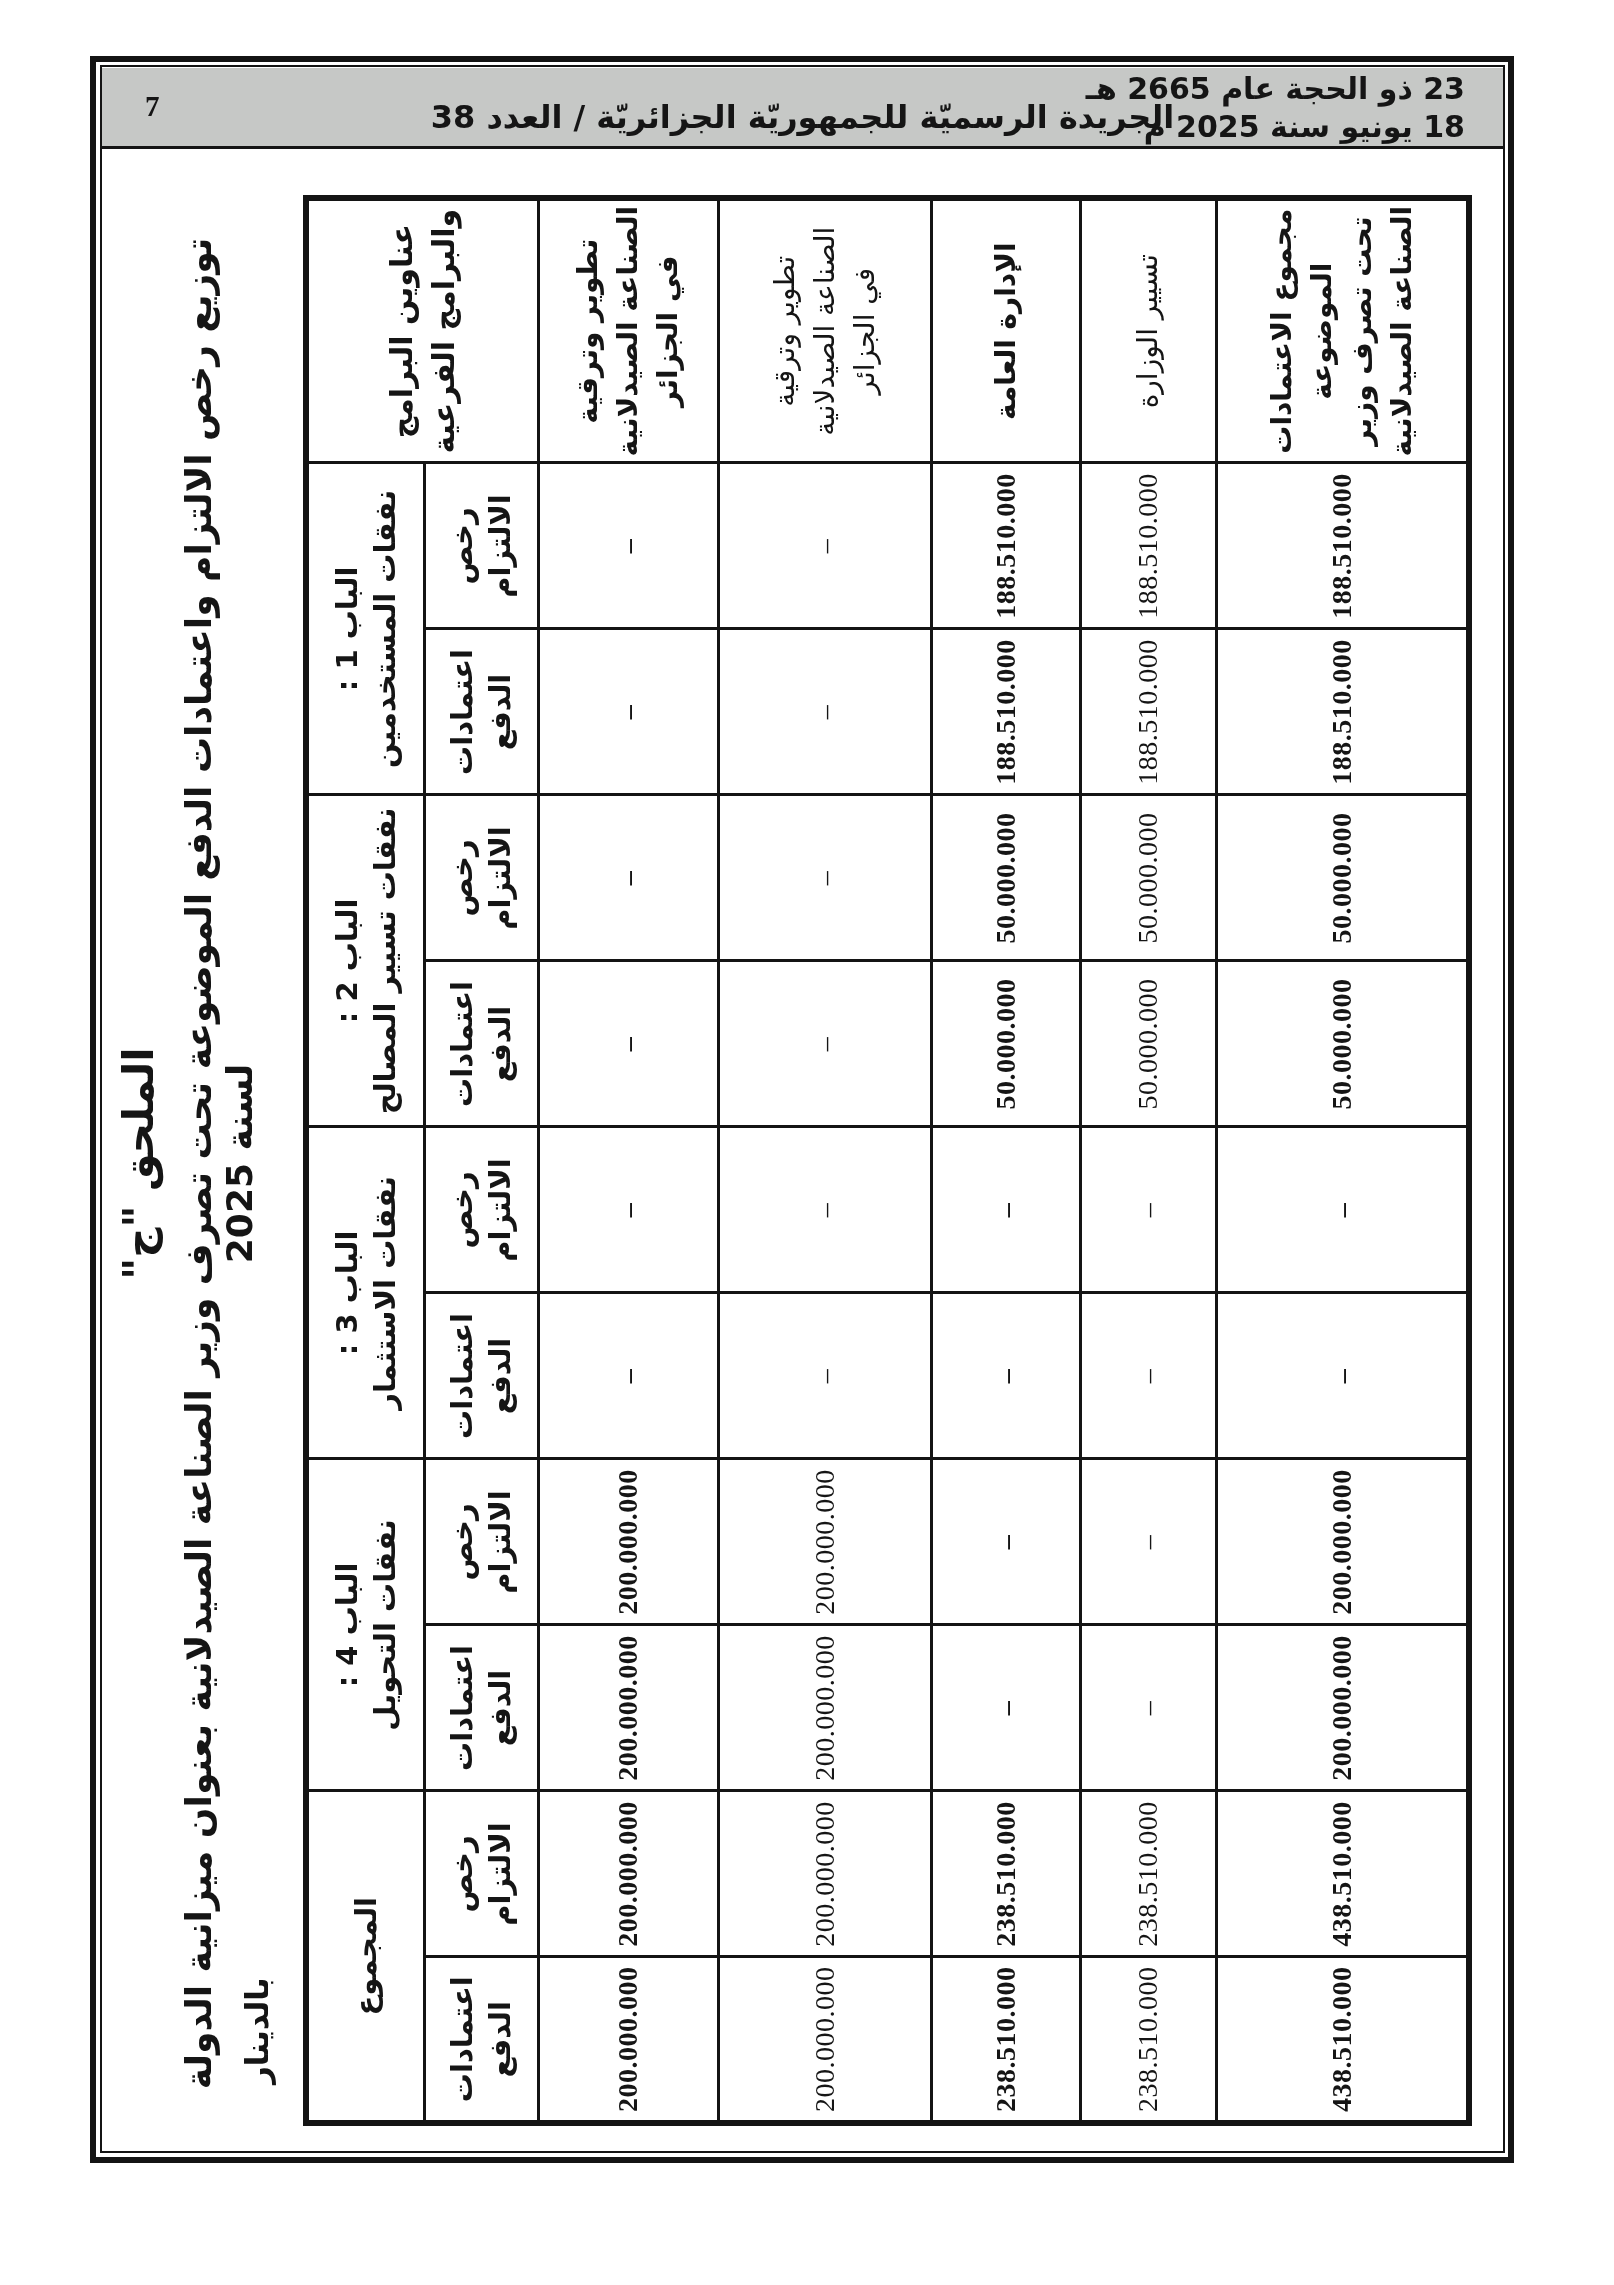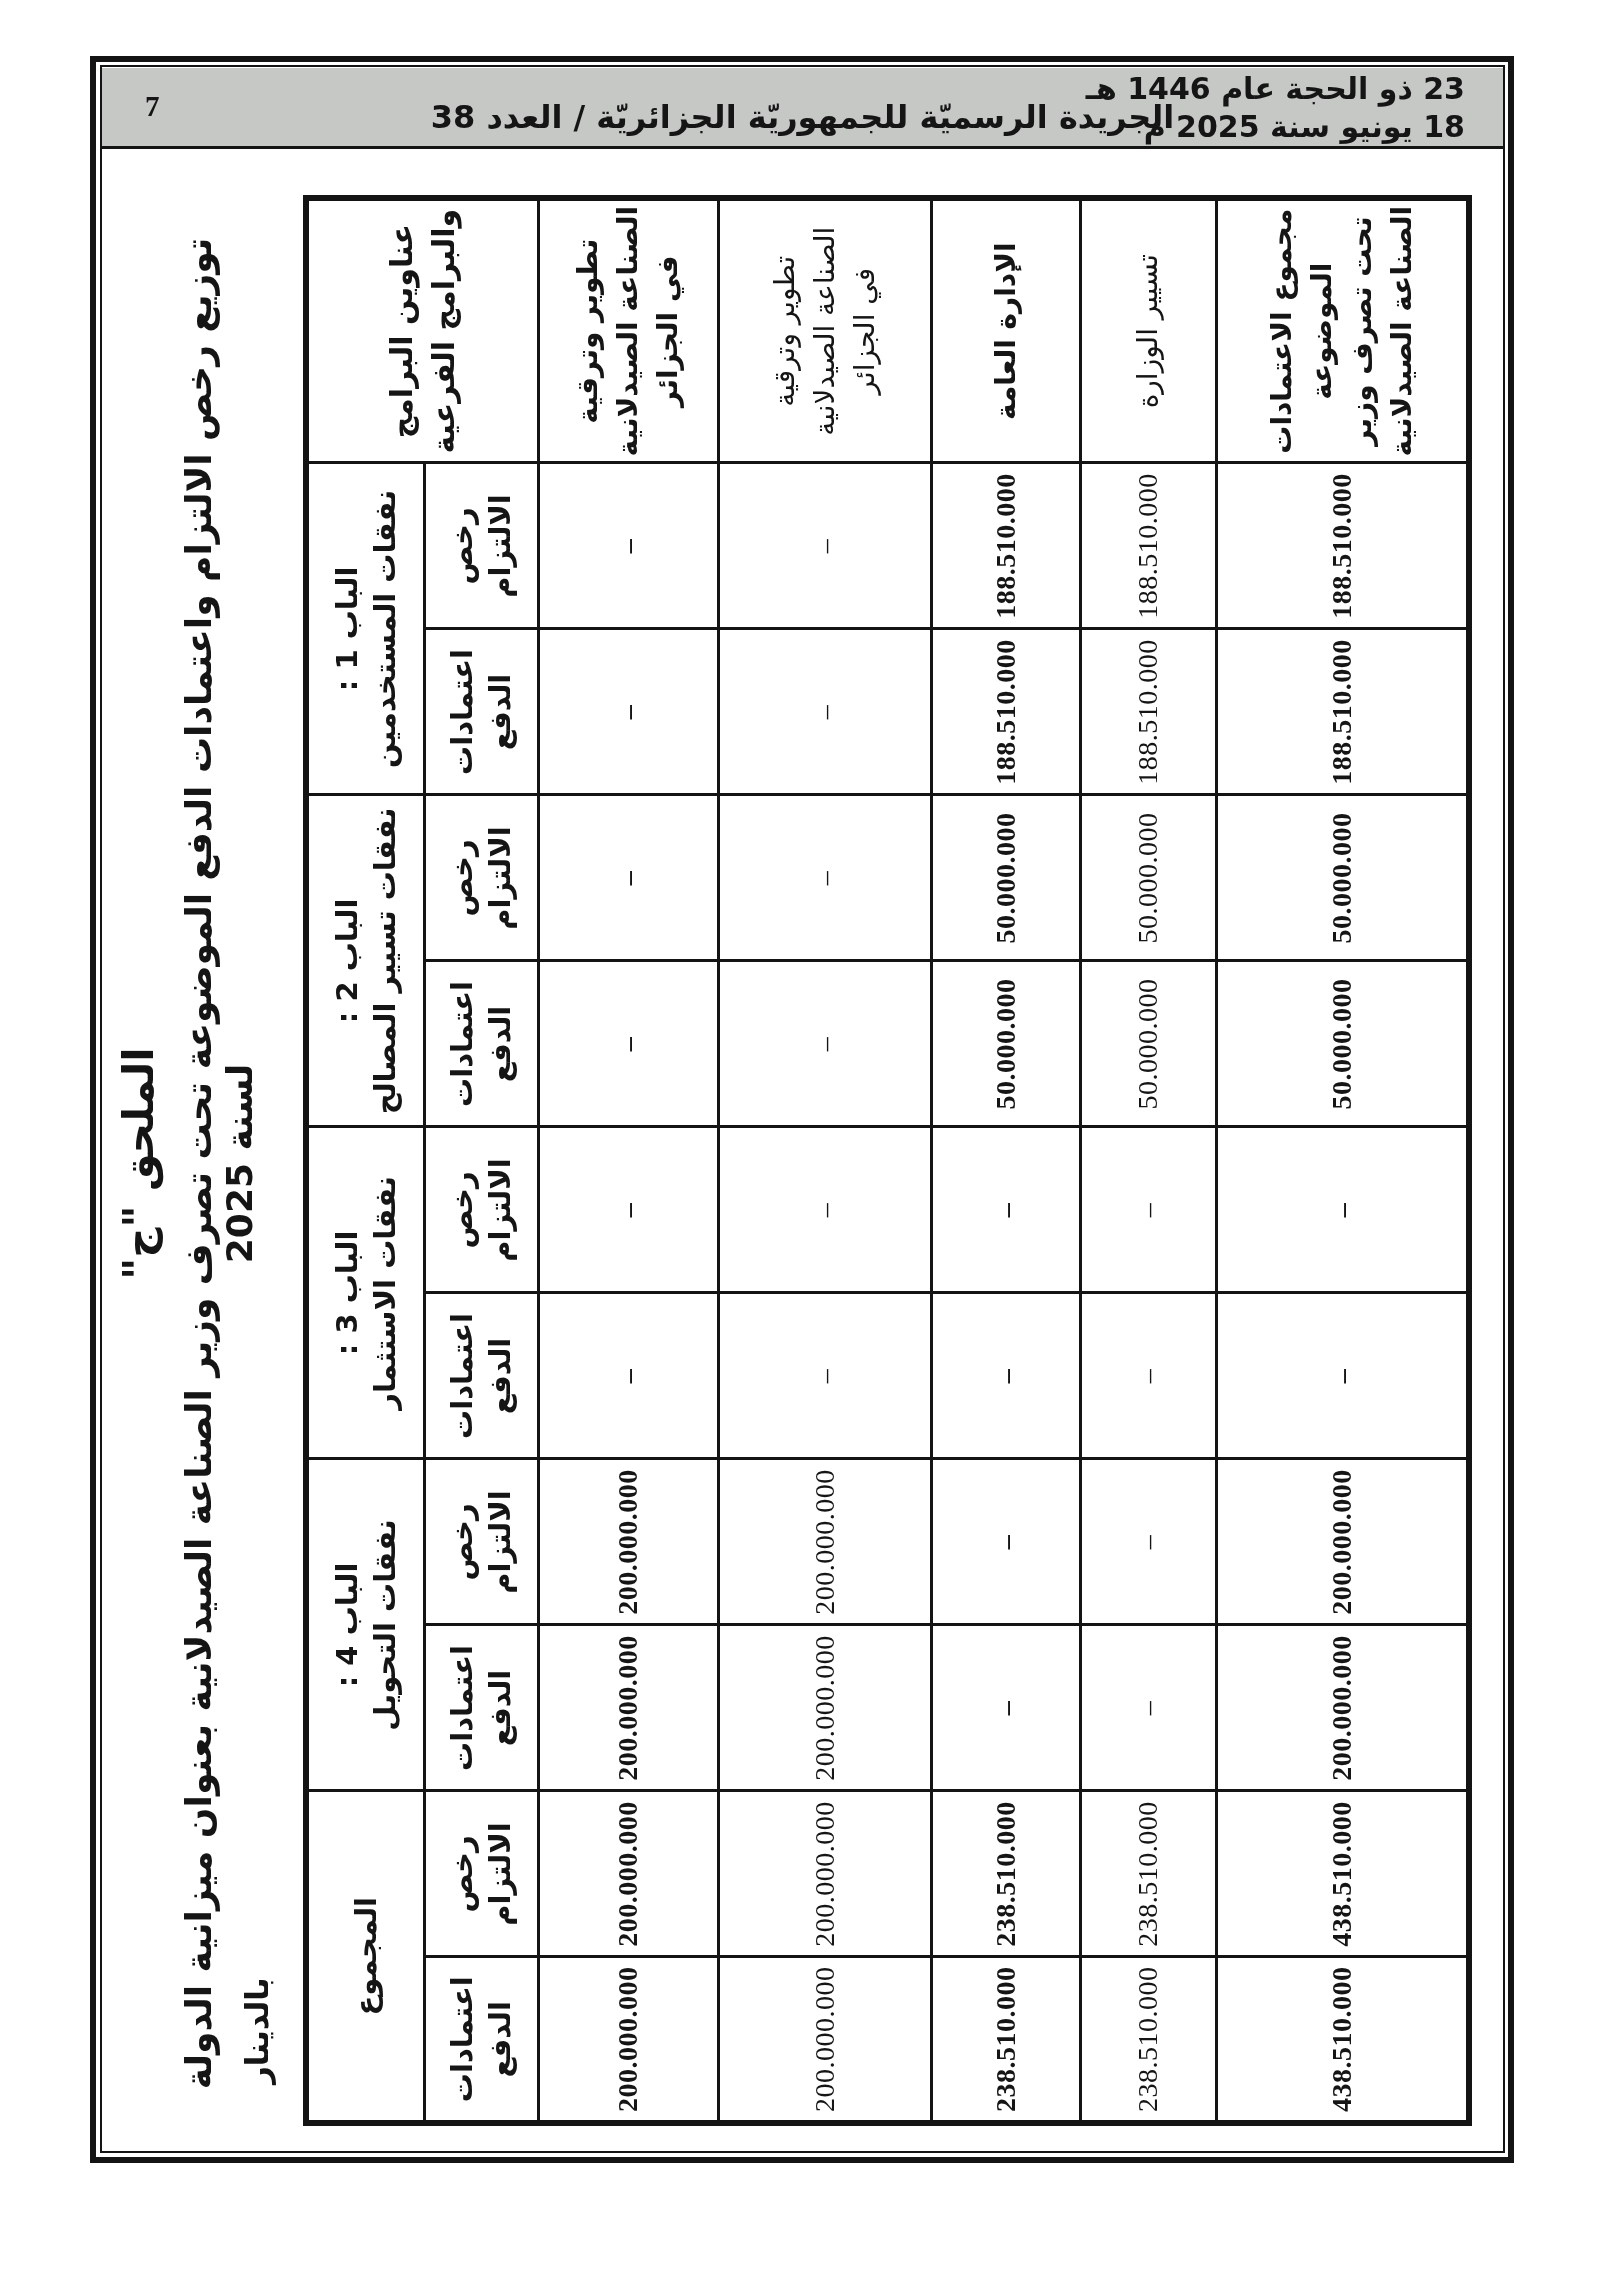--- a/index.html
+++ b/index.html
@@ -77,21 +77,21 @@
 </style>
 </head>
 <body>
 
 <div class="page">
 
   <div class="frame-outer"></div>
   <div class="frame-inner"></div>
 
   <div class="masthead">
-    <div class="dates"><span>23 ذو الحجة عام 1446 هـ</span>
+    <div class="dates"><span>23 ذو الحجة عام 2665 هـ</span>
 <span>18 يونيو سنة 2025 م</span></div>
     <div class="journal">الجريدة الرسميّة للجمهوريّة الجزائريّة / العدد 38</div>
     <div class="pagenum">7</div>
   </div>
 
   <div class="annex-wrap">
     <div class="annex-label">الملحق "ج"</div>
     <div class="annex-title">توزيع رخص الالتزام واعتمادات الدفع الموضوعة تحت تصرف وزير الصناعة الصيدلانية بعنوان ميزانية الدولة لسنة 2025</div>
     <div class="currency-note">بالدينار</div>
   </div>

